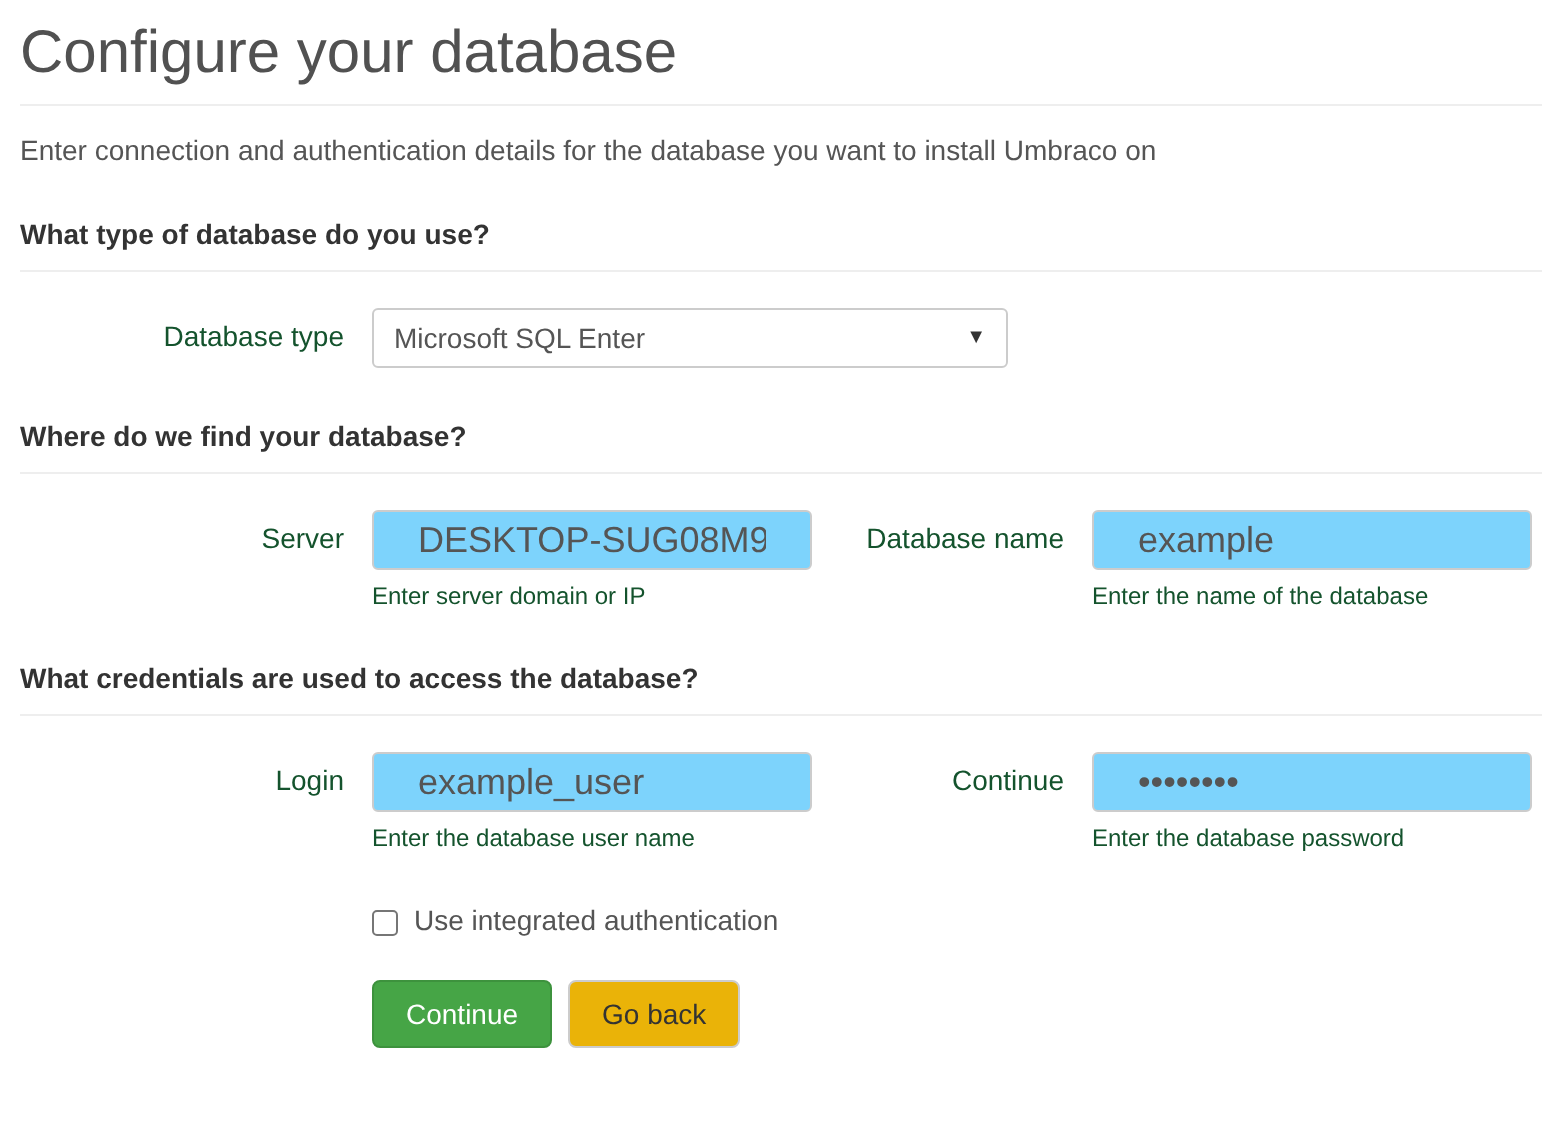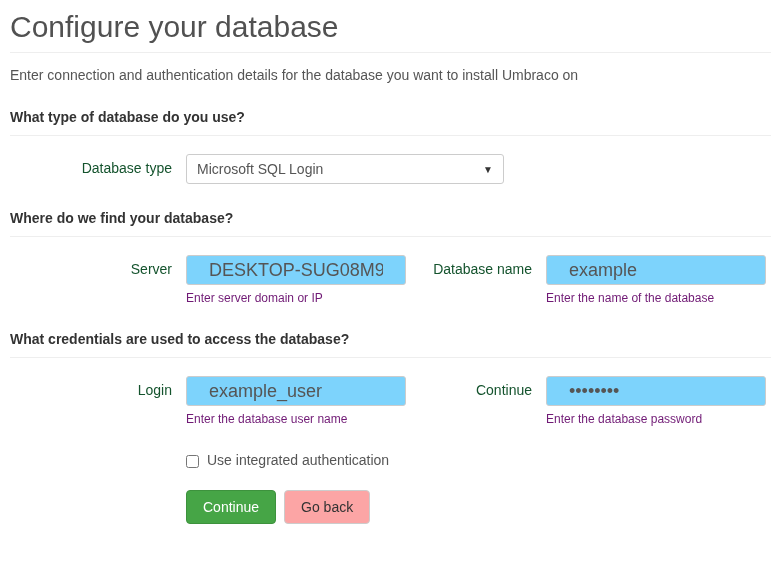--- a/index.html
+++ b/index.html
@@ -83,21 +83,21 @@
     .select-caret {
       position: absolute;
       right: 10px;
       top: 50%;
       transform: translateY(-50%);
       font-size: 10px;
       color: #333;
     }
     .help-text {
       font-size: 12px;
-      color: #701a75;
+      color: #14532d;
       margin-top: 6px;
     }
     .checkbox-row {
       display: flex;
       align-items: flex-end;
       margin-left: 176px;
       margin-bottom: 22px;
       gap: 8px;
     }
     .checkbox-row input[type="checkbox"] {
@@ -122,39 +122,39 @@
       font-size: 14px;
       cursor: pointer;
       border: 1px solid transparent;
     }
     .btn-success {
       background: #46a546;
       border-color: #3d923d;
       color: #fff;
     }
     .btn-default {
-      background: #fca5a5;
+      background: #eab308;
       border-color: #ccc;
       color: #333;
     }
   </style>
 </head>
 <body>
 
 <h1>Configure your database</h1>
 <p class="lead">Enter connection and authentication details for the database you want to install Umbraco on</p>
 
 <div class="section-title">What type of database do you use?</div>
 
 <div class="form-row">
   <div class="field-group">
     <div class="field-label">Database type</div>
     <div class="field-body">
       <div class="select-wrap">
-        <span>Microsoft SQL Login</span>
+        <span>Microsoft SQL Enter</span>
         <span class="select-caret">▼</span>
       </div>
     </div>
   </div>
 </div>
 
 <div class="section-title">Where do we find your database?</div>
 
 <div class="form-row">
   <div class="field-group">

